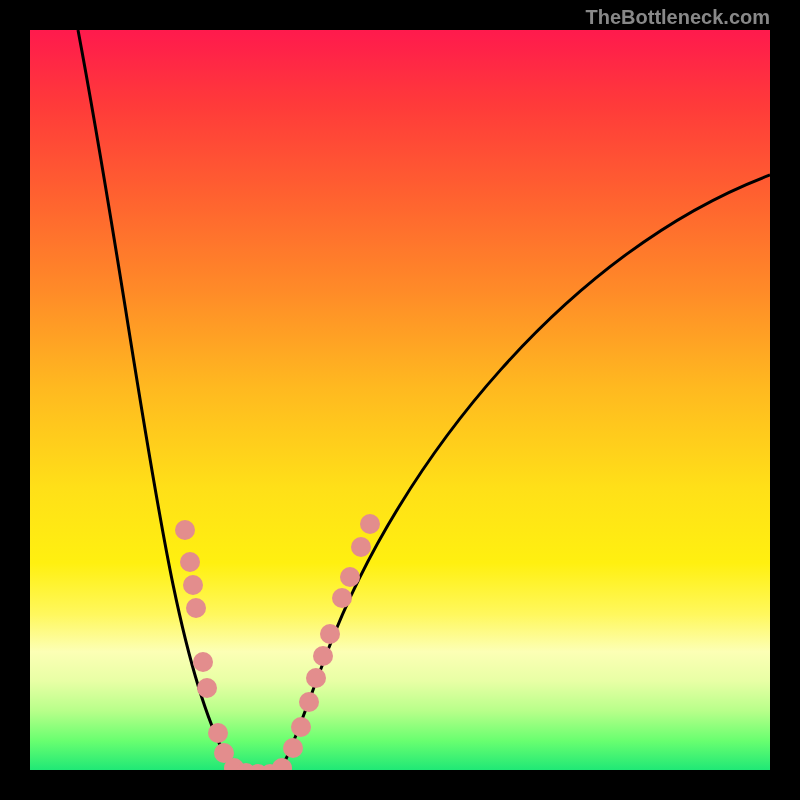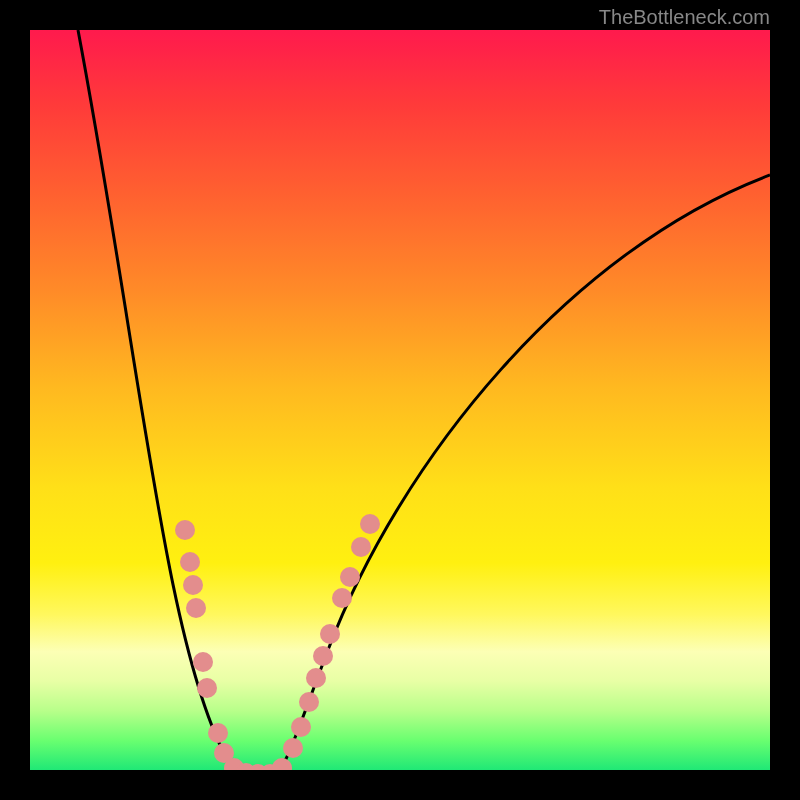--- a/index.html
+++ b/index.html
@@ -32,21 +32,21 @@
     #6aff70 96%,
     #20e876 100%
   );
 }
 .watermark {
   position: absolute;
   right: 30px;
   top: 6px;
   color: #888;
   font-size: 20px;
-  font-weight: normal;
+  font-weight: bold;
   font-family: Arial, sans-serif;
 }
 svg.curve {
   position: absolute;
   left: 30px;
   top: 30px;
   width: 740px;
   height: 740px;
 }
 .dot {

